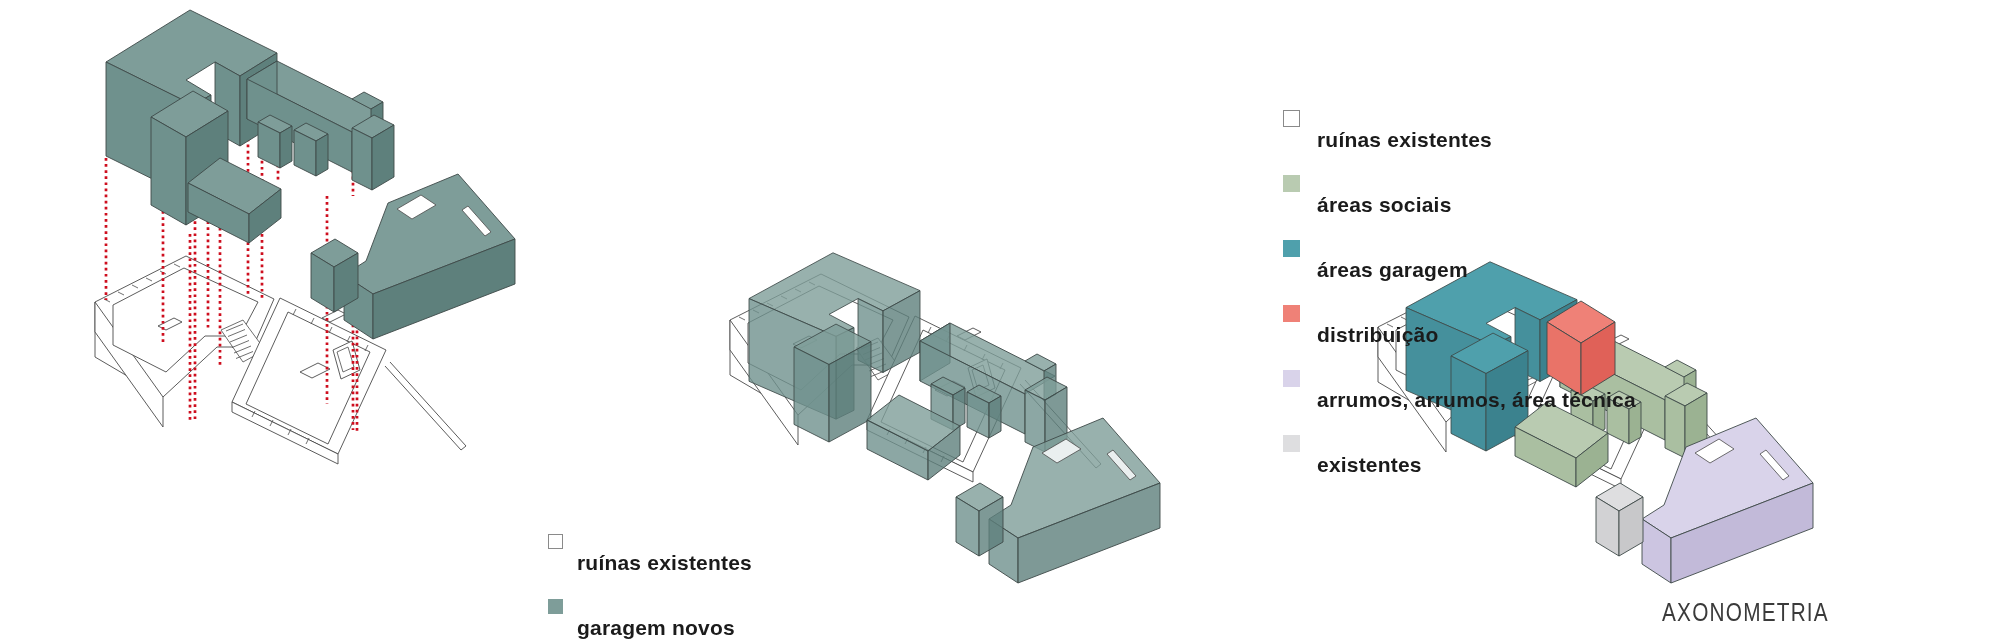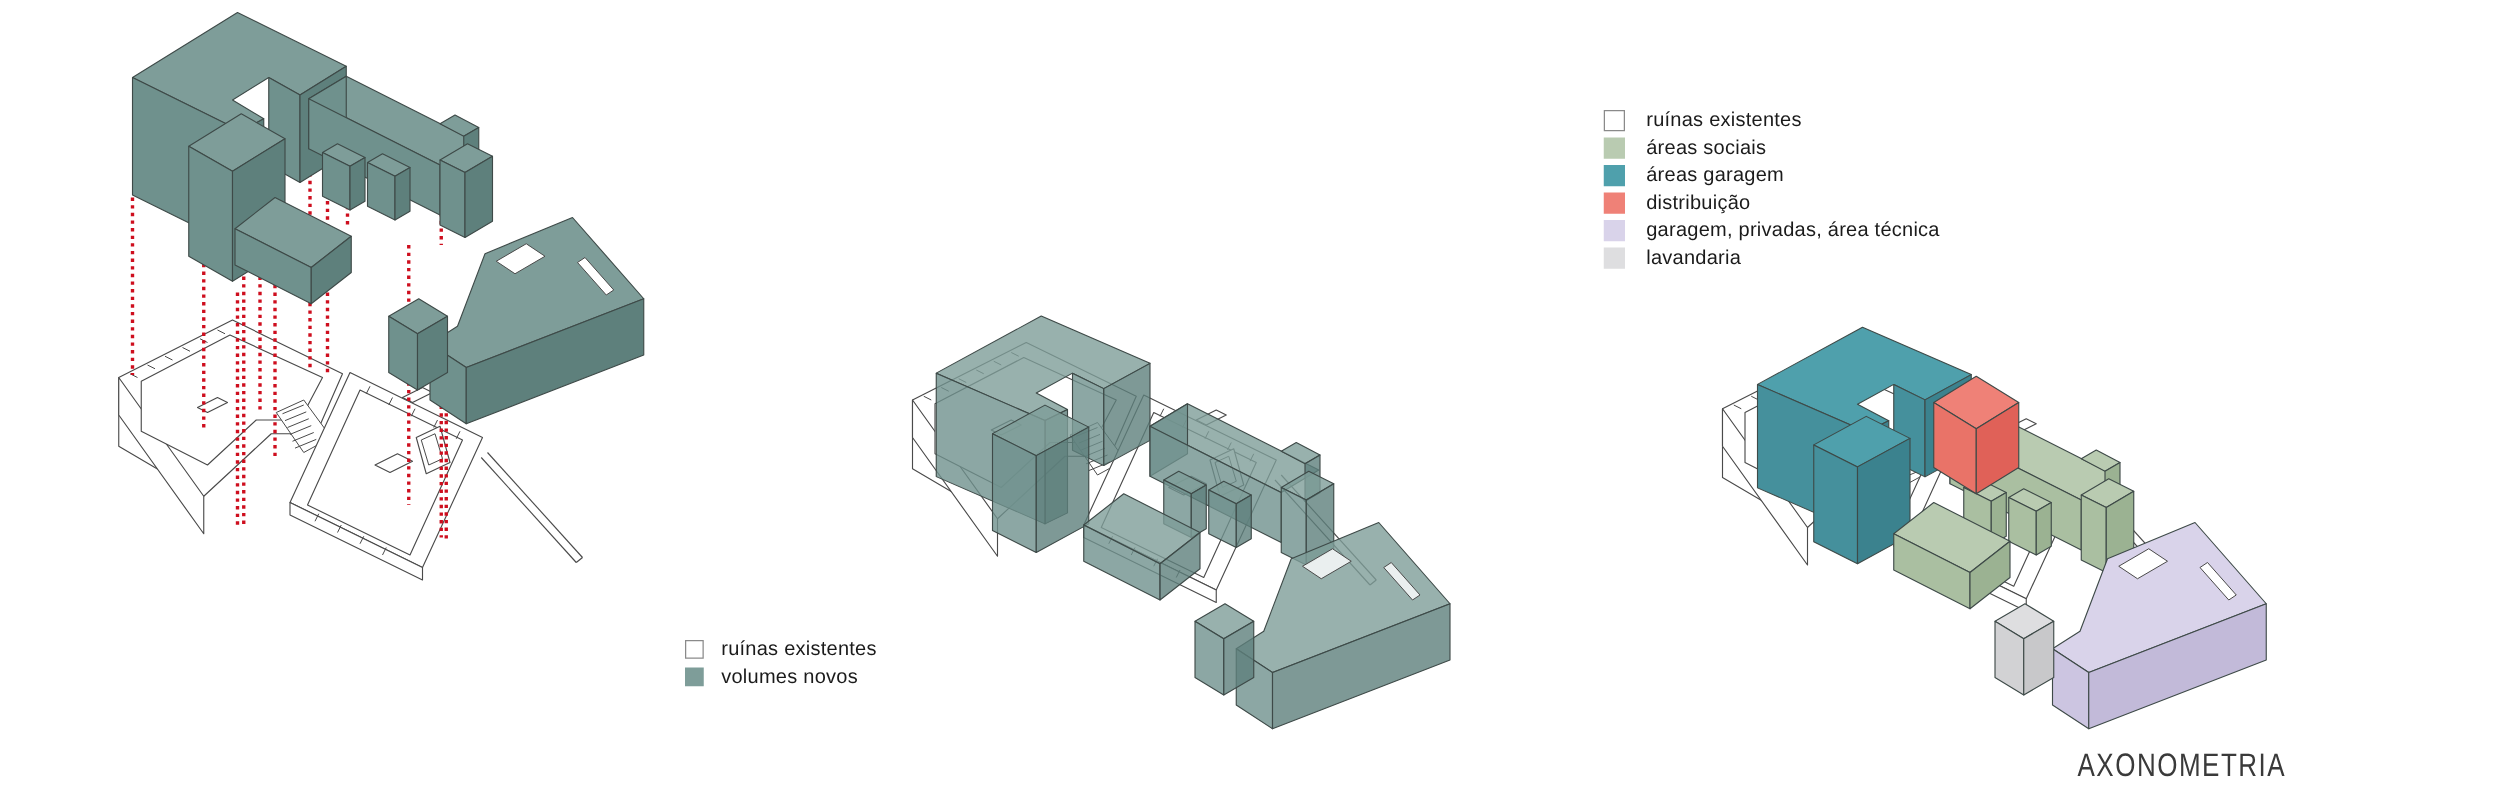--- a/index.html
+++ b/index.html
@@ -10,22 +10,22 @@
   
   .legend{position:absolute;display:flex;flex-direction:column;}
   #legend-left{left:548px;top:511px;gap:5px;}
   #legend-right{left:1283px;top:88px;gap:5px;}
   .lrow{display:flex;align-items:center;}
   .sq{flex:none;display:inline-block;}
   #legend-left .sq{width:15px;height:15px;margin-right:14px;}
   #legend-right .sq{width:17px;height:17px;margin-right:17px;}
   .sq.ruinas{background:#ffffff;border:1px solid var(--legend_ruinas_border,#8a8a8a);
              box-sizing:border-box;}
-  .ltxt{font-size:16px;font-weight:400;color:var(--text,#1b1b1b);
-        white-space:nowrap;letter-spacing:.2px;line-height:17px;}
+  .ltxt{font-size:21px;font-weight:700;color:var(--text,#1b1b1b);
+        white-space:nowrap;letter-spacing:.2px;line-height:17px;margin-top:43px;}
 
   
   #title{position:absolute;left:1662px;top:597px;font-size:26px;font-weight:400;
          color:var(--title_text,#3a3a3a);letter-spacing:1.5px;
          transform:scaleX(.8);transform-origin:0 50%;white-space:nowrap;}
 
   
   svg{position:absolute;left:0;top:0;}
   .proj line{stroke:var(--projection_red,#CE0E1E);stroke-width:2.7;
              stroke-dasharray:2.7 3.4;}
@@ -199,21 +199,21 @@
   </g>
 </svg>
 
 <div id="legend-left" class="legend">
   <div class="lrow">
     <span class="sq ruinas"></span>
     <span class="ltxt">ruínas existentes</span>
   </div>
   <div class="lrow">
     <span class="sq" style="background:var(--volume_top,#7E9D99)"></span>
-    <span class="ltxt">volumes novos</span>
+    <span class="ltxt">garagem novos</span>
   </div>
 </div>
 
 <div id="legend-right" class="legend">
   <div class="lrow">
     <span class="sq ruinas"></span>
     <span class="ltxt">ruínas existentes</span>
   </div>
   <div class="lrow">
     <span class="sq" style="background:var(--privadas_top,#B9CBB1)"></span>
@@ -222,23 +222,23 @@
   <div class="lrow">
     <span class="sq" style="background:var(--social_top,#4FA0AC)"></span>
     <span class="ltxt">áreas garagem</span>
   </div>
   <div class="lrow">
     <span class="sq" style="background:var(--distrib_top,#EF8177)"></span>
     <span class="ltxt">distribuição</span>
   </div>
   <div class="lrow">
     <span class="sq" style="background:var(--garagem_top,#D9D3EA)"></span>
-    <span class="ltxt">garagem, privadas, área técnica</span>
+    <span class="ltxt">arrumos, arrumos, área técnica</span>
   </div>
   <div class="lrow">
     <span class="sq" style="background:var(--lavandaria_top,#DEDEE0)"></span>
-    <span class="ltxt">lavandaria</span>
+    <span class="ltxt">existentes</span>
   </div>
 </div>
 
 <div id="title">AXONOMETRIA</div>
 
 </div>
 
 </body></html>

